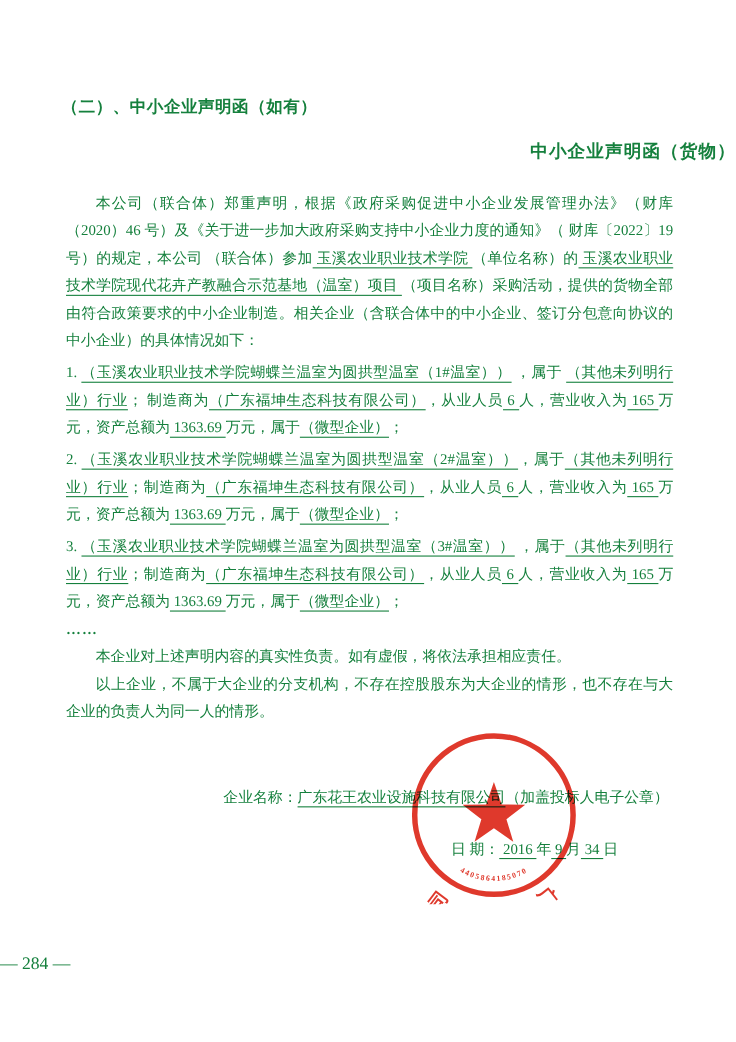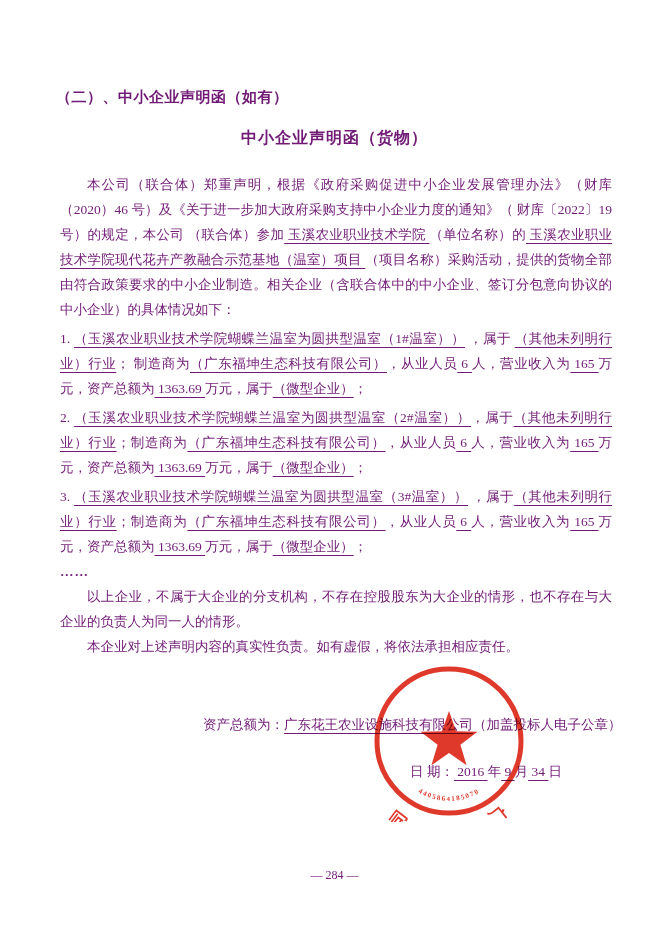--- a/index.html
+++ b/index.html
@@ -2,38 +2,38 @@
 <html><head>
 <meta charset="utf-8">
 <style>
   html, body { margin:0; padding:0; background:#ffffff; }
   .page {
     position: relative;
     width: 669px;
     height: 947px;
     background: #ffffff;
     font-family: "Liberation Serif", "DejaVu Serif", serif;
-    color: #701a75;
+    color: #15803d;
     overflow: hidden;
   }
   .section-heading {
     position: absolute;
     left: 56px;
     top: 88px;
     font-size: 15px;
     font-weight: bold;
     letter-spacing: 0.5px;
     margin: 0;
   }
   .doc-title {
     position: absolute;
     left: 0;
     top: 128px;
     width: 100%;
-    text-align: center;
+    text-align: right;
     font-size: 16px;
     font-weight: bold;
     letter-spacing: 1px;
     margin: 0;
   }
   .doc-body {
     position: absolute;
     left: 60px;
     top: 172px;
     width: 552px;
@@ -65,44 +65,43 @@
   }
   .seal text {
     font-family: "Liberation Serif", "DejaVu Serif", serif;
     font-weight: bold;
   }
   .page-number {
     position: absolute;
     left: 0;
     top: 868px;
     width: 100%;
-    text-align: center;
-    font-size: 12px;
+    font-size: 16px;
   }
 </style>
 </head>
 <body>
 
 <div class="page">
 
   <h2 class="section-heading">（二）、中小企业声明函（如有）</h2>
 
   <h1 class="doc-title">中小企业声明函（货物）</h1>
 
   <div class="doc-body">
       <p class="indent"><span>本公司（联合体）郑重声明，根据《政府采购促进中小企业发展管理办法》（财库（2020）46 号）及《关于进一步加大政府采购支持中小企业力度的通知》（ 财库〔2022〕19 号）的规定，本公司 （联合体）参加</span><span class="u"> 玉溪农业职业技术学院 </span><span>（单位名称）的</span><span class="u"> 玉溪农业职业技术学院现代花卉产教融合示范基地（温室）项目 </span><span>（项目名称）采购活动，提供的货物全部由符合政策要求的中小企业制造。相关企业（含联合体中的中小企业、签订分包意向协议的中小企业）的具体情况如下：</span></p>
       <p class="item"><span>1. </span><span class="u">（玉溪农业职业技术学院蝴蝶兰温室为圆拱型温室（1#温室））</span><span> ，属于 </span><span class="u">（其他未列明行业）行业</span><span>； 制造商为</span><span class="u">（广东福坤生态科技有限公司）</span><span>，从业人员</span><span class="u"> 6 </span><span>人，营业收入为</span><span class="u">  165  </span><span>万元，资产总额为</span><span class="u"> 1363.69 </span><span>万元，属于</span><span class="u">（微型企业）</span><span>；</span></p>
       <p class="item"><span>2. </span><span class="u">（玉溪农业职业技术学院蝴蝶兰温室为圆拱型温室（2#温室））</span><span>，属于</span><span class="u">（其他未列明行业）行业</span><span>；制造商为</span><span class="u">（广东福坤生态科技有限公司）</span><span>，从业人员</span><span class="u"> 6  </span><span>人，营业收入为</span><span class="u"> 165 </span><span>万元，资产总额为</span><span class="u"> 1363.69 </span><span>万元，属于</span><span class="u">（微型企业）</span><span>；</span></p>
       <p class="item"><span>3. </span><span class="u">（玉溪农业职业技术学院蝴蝶兰温室为圆拱型温室（3#温室））</span><span> ，属于</span><span class="u">（其他未列明行业）行业</span><span>；制造商为</span><span class="u">（广东福坤生态科技有限公司）</span><span>，从业人员</span><span class="u"> 6  </span><span>人，营业收入为</span><span class="u"> 165 </span><span>万元，资产总额为</span><span class="u"> 1363.69 </span><span>万元，属于</span><span class="u">（微型企业）</span><span>；</span></p>
       <p class="dots"><span>……</span></p>
+      <p class="indent"><span>本企业对上述声明内容的真实性负责。如有虚假，将依法承担相应责任。</span></p>
       <p class="indent"><span>以上企业，不属于大企业的分支机构，不存在控股股东为大企业的情形，也不存在与大企业的负责人为同一人的情形。</span></p>
-      <p class="indent"><span>本企业对上述声明内容的真实性负责。如有虚假，将依法承担相应责任。</span></p>
     </div>
 
-  <div class="sig-line sig-company"><span>资产总额为：</span><span class="u">广东花王农业设施科技有限公司</span><span>（加盖投标人电子公章）</span></div>
+  <div class="sig-line sig-company"><span>企业名称：</span><span class="u">广东花王农业设施科技有限公司</span><span>（加盖投标人电子公章）</span></div>
 
   <div class="sig-line sig-date"><span>日  期：</span><span class="u">  2016  </span><span> 年</span><span class="u">  9   </span><span> 月</span><span class="u">  34 </span><span> 日</span></div>
 
   <svg class="seal" viewBox="0 0 162 158" aria-hidden="true">
     <defs>
       <path id="sealTextPath" d="M 81 134 A 57 57 0 1 1 80.9 134.001" fill="none"></path>
       <path id="sealCodePath" d="M 38.6 119.4 A 60 60 0 0 0 123.4 119.4" fill="none"></path>
     </defs>
     <circle cx="81" cy="77" r="72" fill="none" stroke="#dd2a1c" stroke-width="5"></circle>
     <polygon points="81,47 88.1,67.3 109.5,67.7 92.4,80.7 98.6,101.3 81,89 63.4,101.3 69.6,80.7 52.5,67.7 73.9,67.3" fill="#dd2a1c"></polygon>

